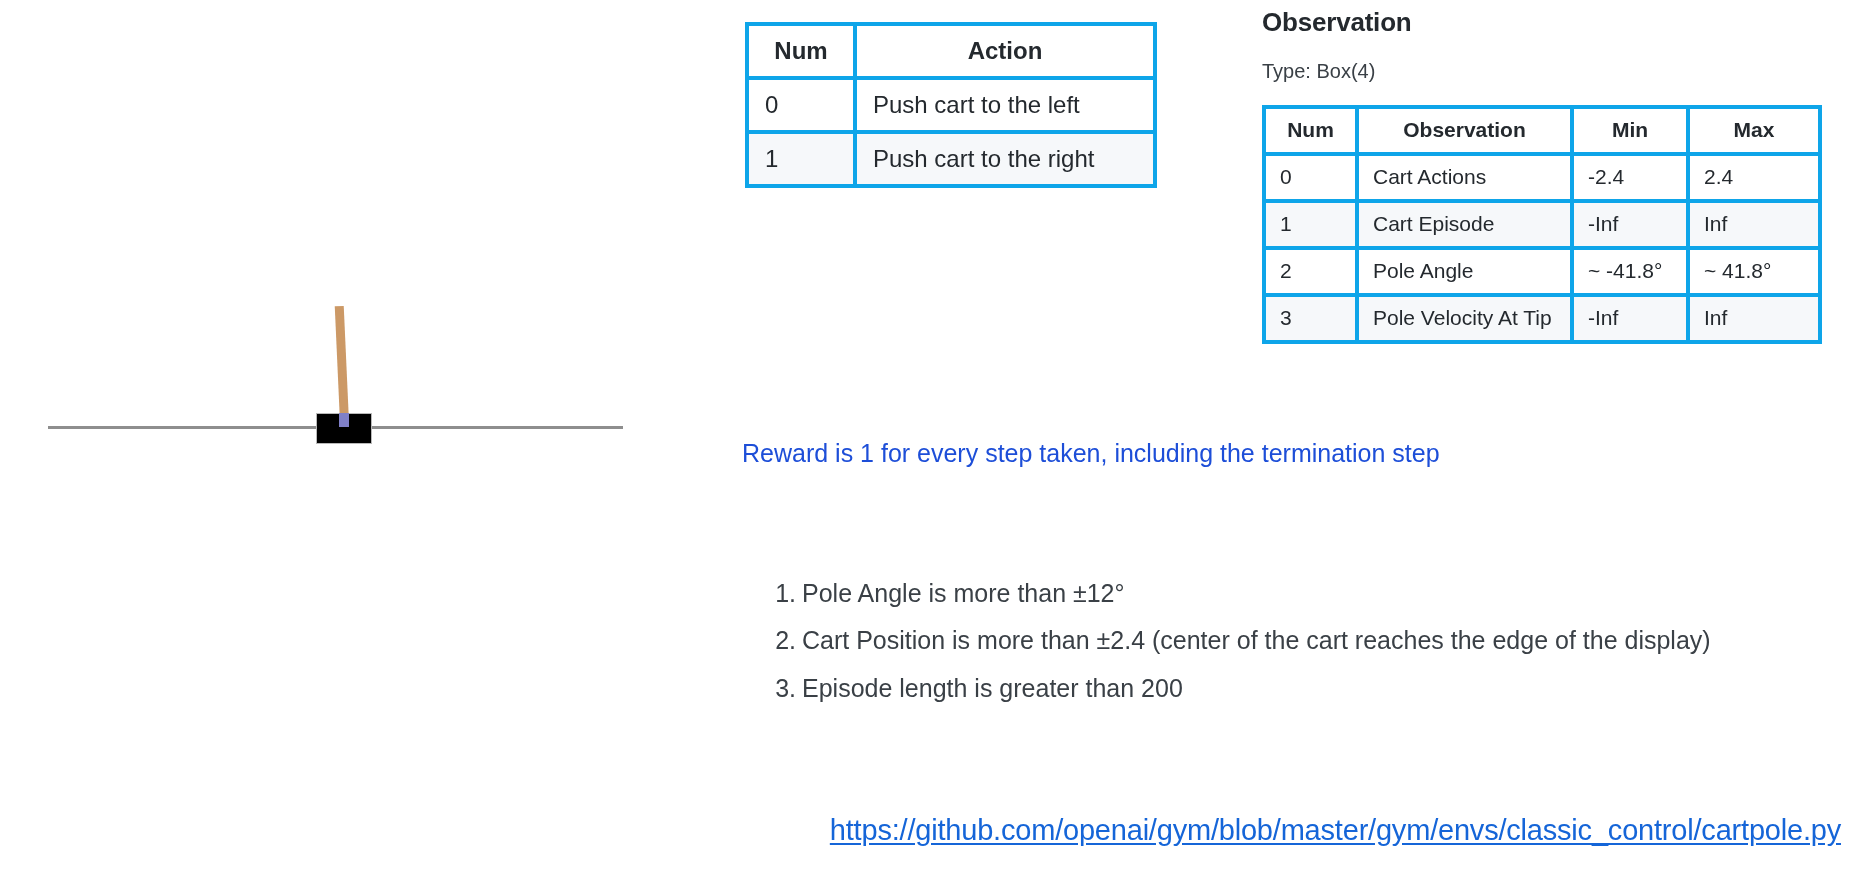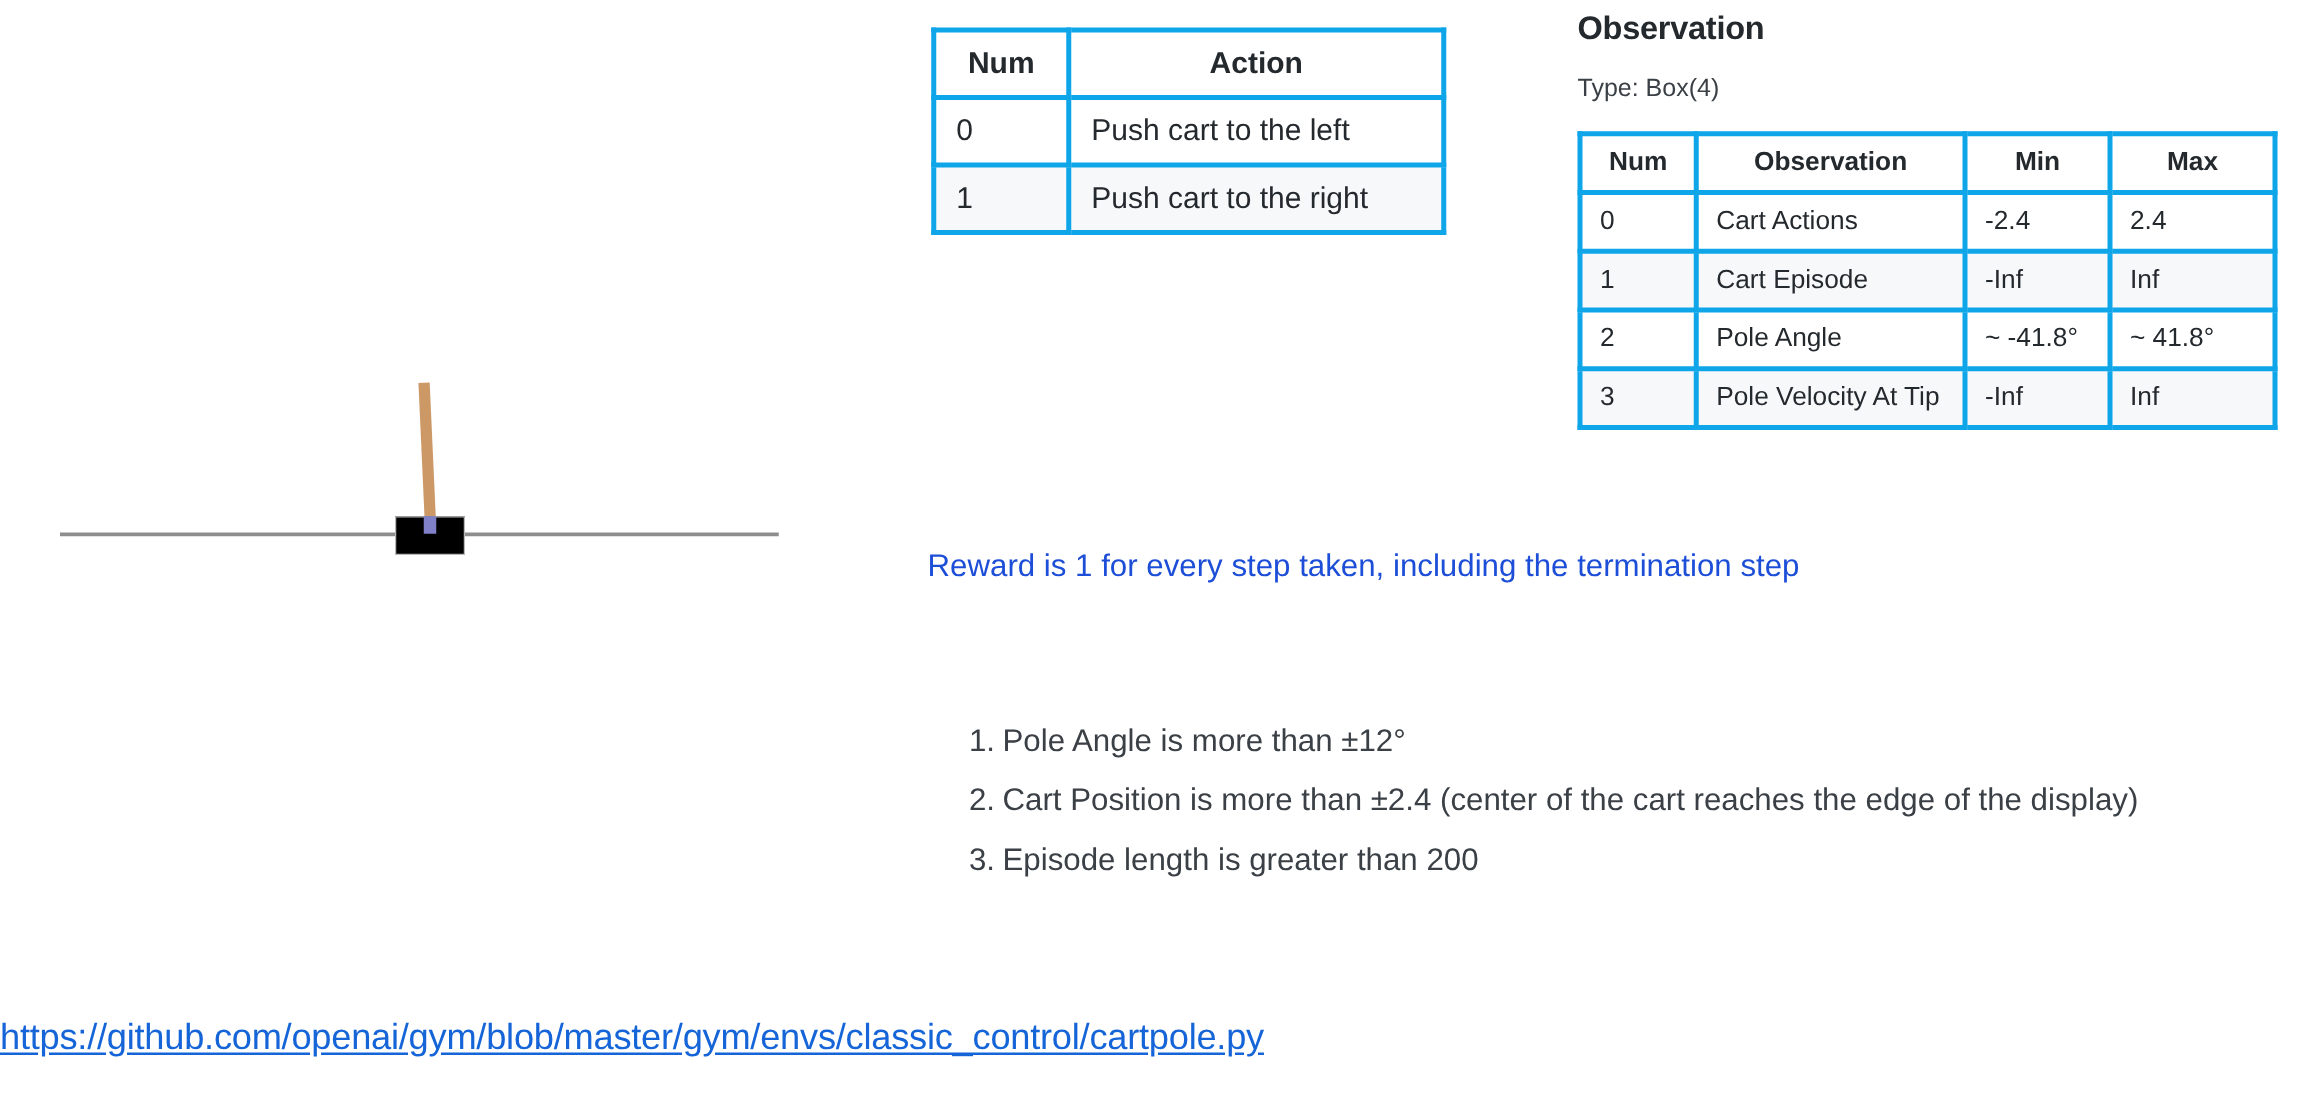--- a/index.html
+++ b/index.html
@@ -116,21 +116,21 @@
     position: absolute;
     left: 742px;
     top: 578px;
     width: 1100px;
   }
   #source-link-block {
     position: absolute;
     left: 0;
     top: 814px;
     width: 1841px;
-    text-align: left;
+    text-align: right;
   }
 
   .block-title { margin: 0 0 28px 0; }
   .block-title.small { margin: 0 0 22px 0; }
   .type-row { margin: 0 0 26px 0; }
   .type-row.small { margin: 0 0 22px 0; }
 
   
   table.gh-table {
     border-collapse: collapse;

